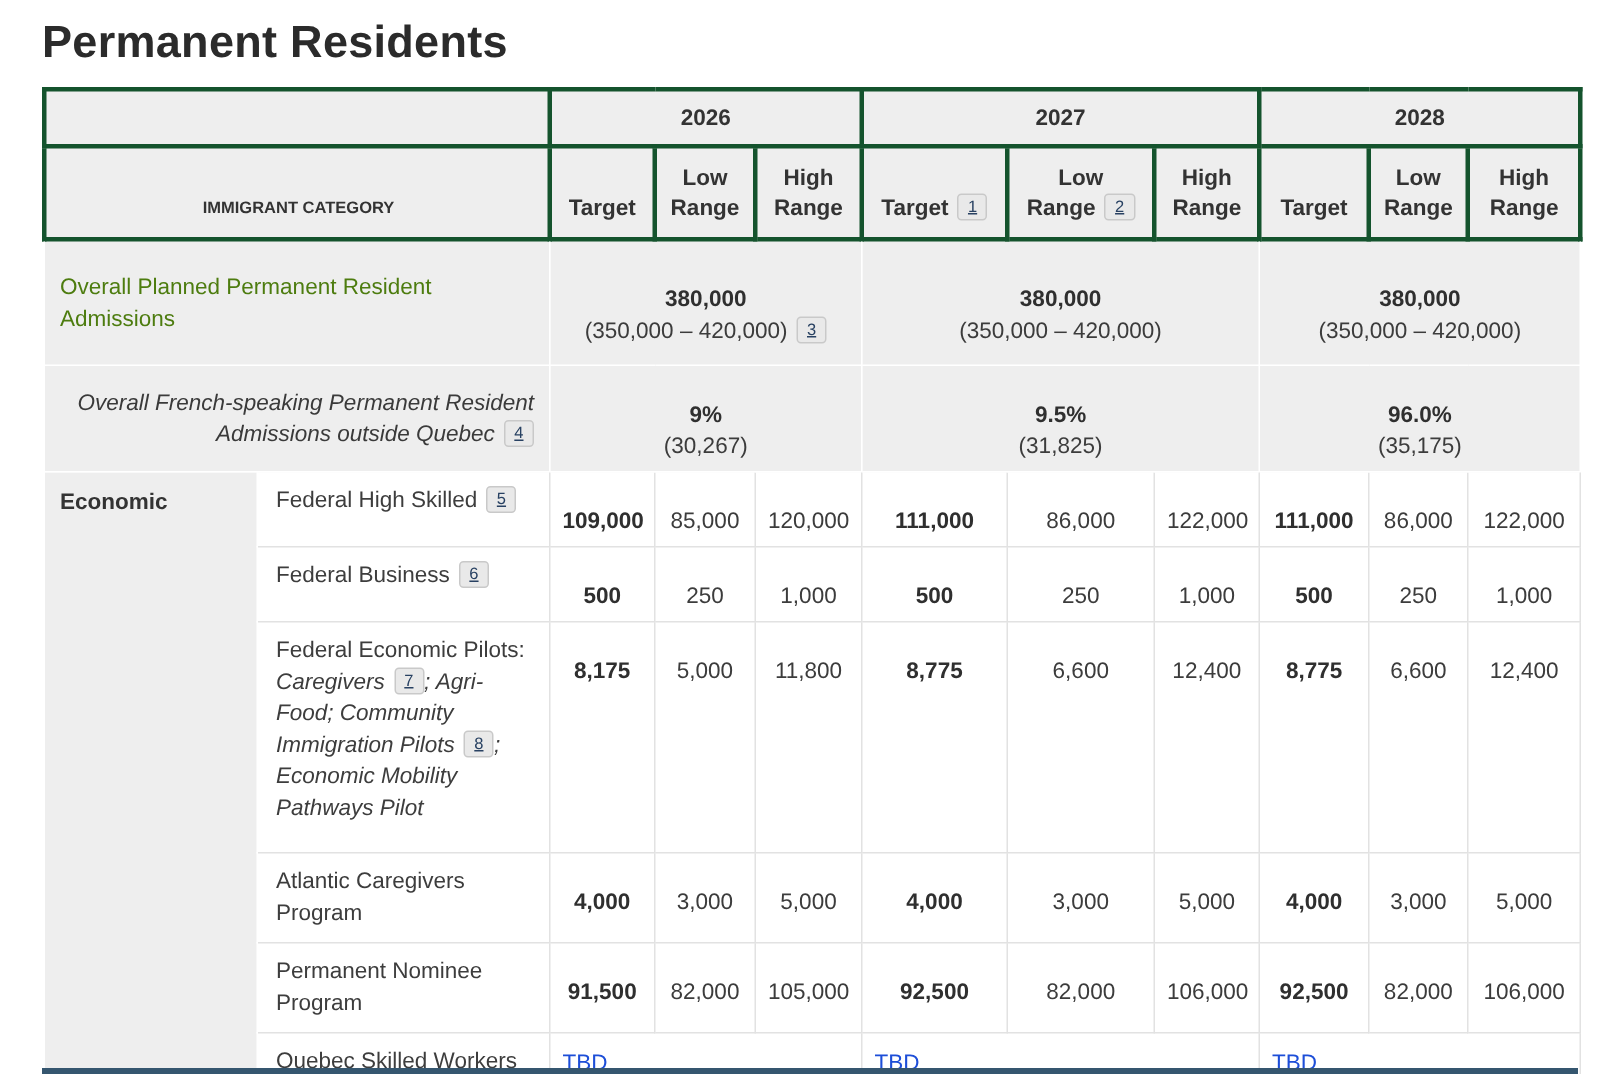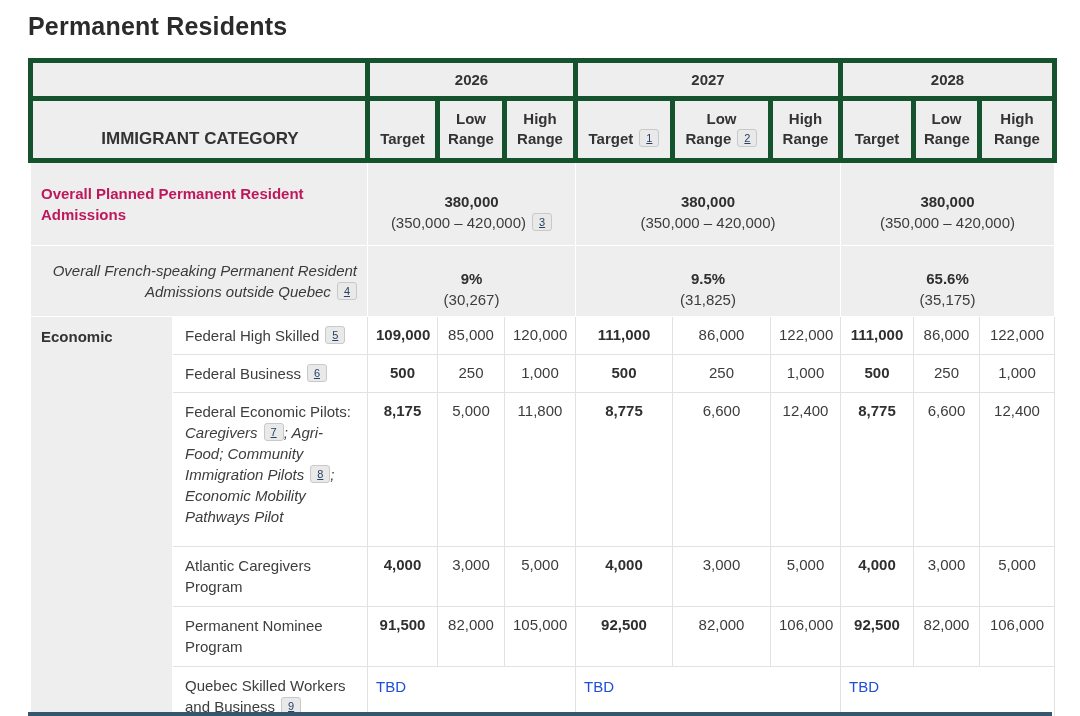--- a/index.html
+++ b/index.html
@@ -4,50 +4,50 @@
 <style>
   * { box-sizing: border-box; }
   html, body { margin: 0; padding: 0; }
   body {
     width: 1080px; height: 716px; overflow: hidden; position: relative;
     background: #ffffff; color: #333;
     font-family: "Liberation Sans", "DejaVu Sans", sans-serif;
   }
   .title {
     position: absolute; left: 28px; top: 12px; margin: 0;
-    font-size: 25px; font-weight: bold; color: #2b2b2b; letter-spacing: .2px;
+    font-size: 30px; font-weight: bold; color: #2b2b2b; letter-spacing: .2px;
   }
   table.levels {
     position: absolute; left: 28px; top: 58px; width: 1024px;
     border-collapse: collapse; table-layout: fixed; font-size: 15px;
   }
   th, td { padding: 6px 8px; }
   thead th {
-    background: #eeeeee; border: 5px solid #14532d;
+    background: #eeeeee; border: 3px solid #14532d;
     font-weight: bold; color: #333;
   }
   tr.year-row th { height: 38px; text-align: center; vertical-align: middle; }
   tr.subhead-row th {
     height: 62px; vertical-align: bottom; text-align: center;
     padding-bottom: 9px; line-height: 20px;
   }
-  th.cat { text-align: left; padding-left: 10px; font-size: 17px; }
+  th.cat { text-align: left; padding-left: 10px; font-size: 11px; }
   tbody td {
     border: 1px solid #e2e2e2; vertical-align: top;
     line-height: 21px; color: #3c3c3c; background: #fff;
   }
   tr.row-gray td { background: #eeeeee; border-color: #ffffff; }
   td.grouplabel {
     background: #eeeeee; border-color: #ffffff;
     font-weight: bold; color: #333; padding: 9px 10px;
   }
-  td.rowlabel2 { font-weight: bold; color: #be185d; padding: 20px 10px; vertical-align: middle; }
+  td.rowlabel2 { font-weight: normal; color: #4d7c0f; padding: 20px 10px; vertical-align: middle; }
   td.frlabel { font-style: italic; text-align: right; padding: 9px 10px; vertical-align: middle; color: #3a3a3a; }
   td.prog { padding: 8px 12px; color: #3d3d3d; }
-  td.val { text-align: center; padding-top: 7px; }
+  td.val { text-align: center; padding-top: 22px; }
   td.val.t { font-weight: bold; color: #2f2f2f; }
   td.span3 { text-align: center; vertical-align: middle; }
   .vmain { font-weight: bold; color: #2f2f2f; margin-top: 16px; }
   .vrange { color: #3c3c3c; }
   td.tbd { text-align: left; font-weight: normal; padding-top: 9px; color: #1d4ed8; }
   tr.row-total td { background: #ececec; border-color: #ffffff; }
   td.totalval { text-align: center; font-weight: bold; color: #2f2f2f; padding-top: 9px; }
   tr.row-sm td { height: 34px; }
   tr.row-md td { height: 60px; }
   tr.row-pilots td { height: 154px; }
@@ -149,21 +149,21 @@
       <td colspan="2" class="frlabel"><span>Overall French-speaking Permanent Resident Admissions outside Quebec</span><a class="fn">4</a></td>
       <td colspan="3" class="span3">
         <div class="vmain">9%</div>
         <div class="vrange">(30,267)</div>
       </td>
       <td colspan="3" class="span3">
         <div class="vmain">9.5%</div>
         <div class="vrange">(31,825)</div>
       </td>
       <td colspan="3" class="span3">
-        <div class="vmain">65.6%</div>
+        <div class="vmain">96.0%</div>
         <div class="vrange">(35,175)</div>
       </td>
     </tr>
     <tr class="row-sm">
       <td class="grouplabel" rowspan="7">Economic</td>
       <td class="prog"><span>Federal High Skilled</span><a class="fn">5</a></td>
       <td class="val t">109,000</td>
       <td class="val">85,000</td>
       <td class="val">120,000</td>
       <td class="val t">111,000</td>

